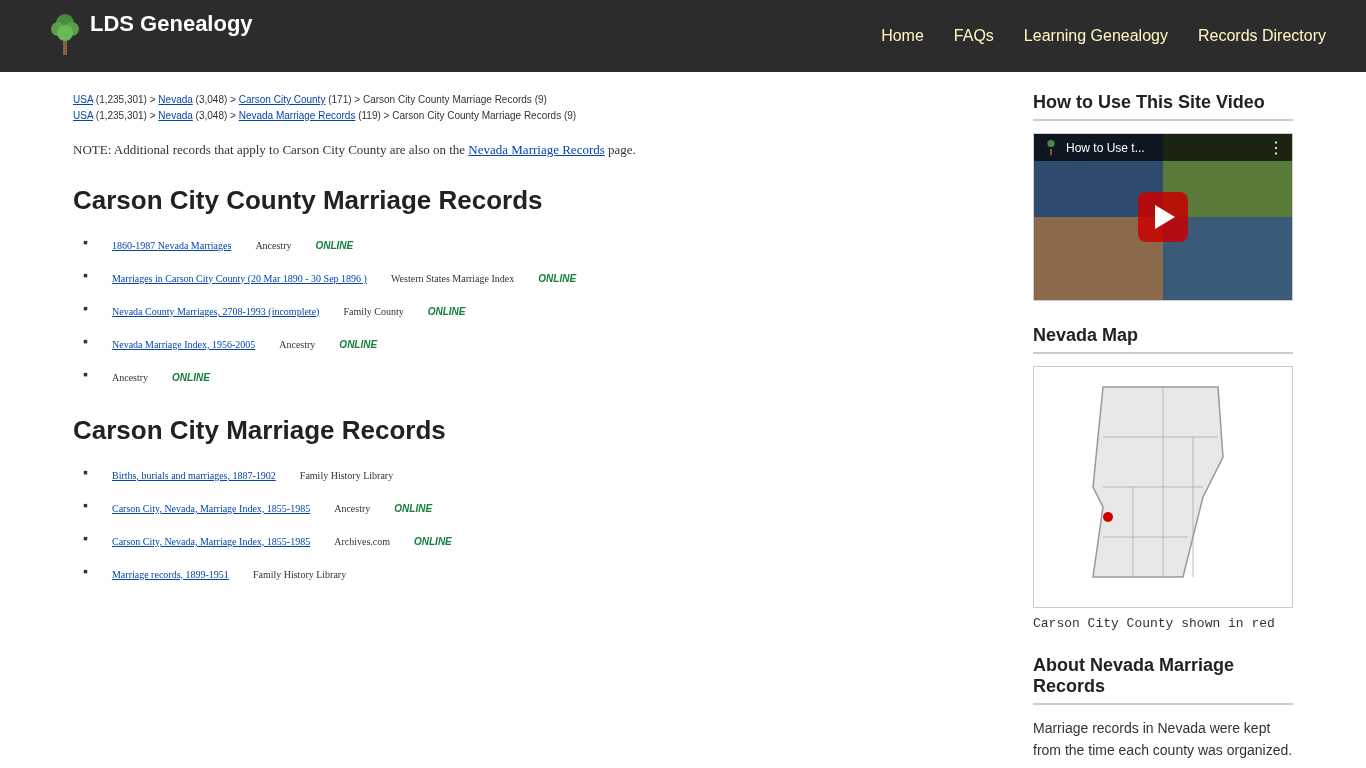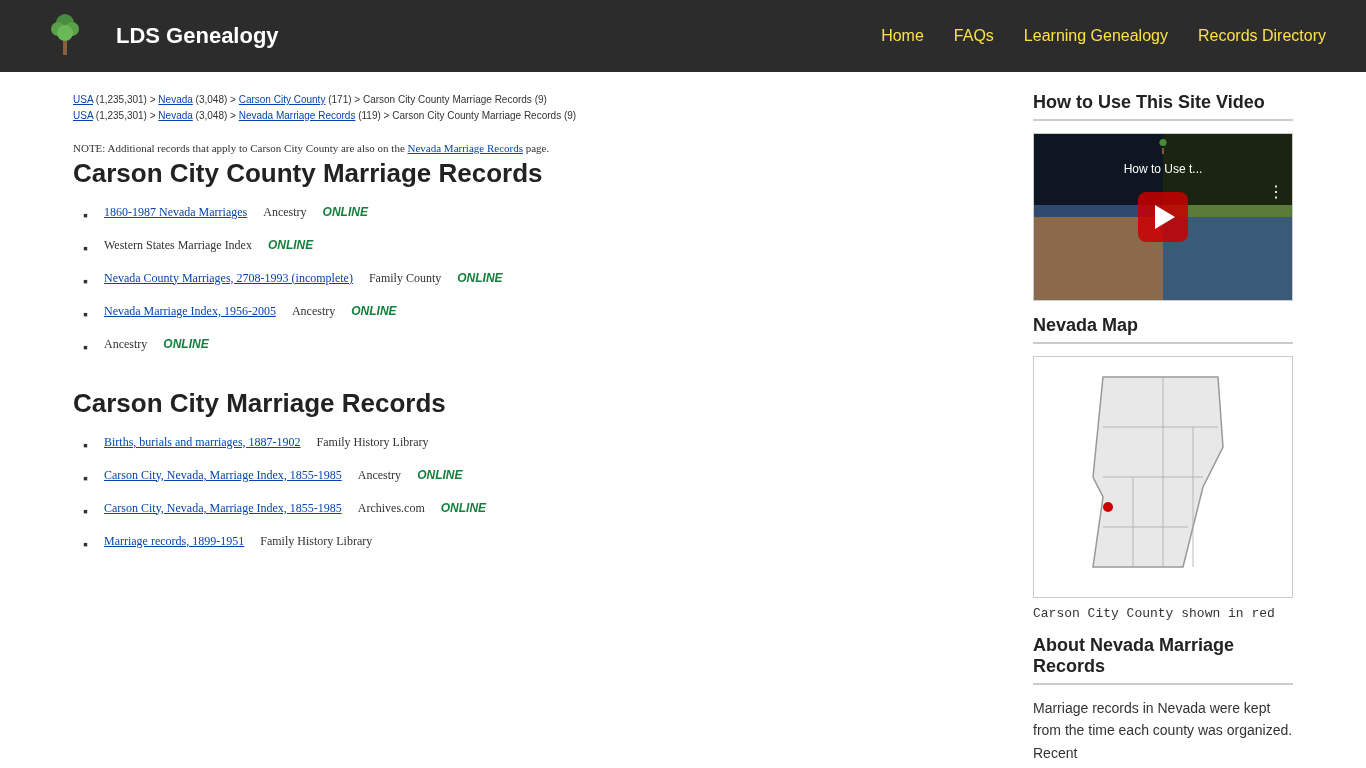--- a/index.html
+++ b/index.html
@@ -9,40 +9,39 @@
     .header {
       background: #2c2c2c;
       padding: 0 40px;
       display: flex;
       align-items: center;
       justify-content: space-between;
       height: 72px;
     }
     .logo-area {
       display: flex;
-      align-items: center;
-      gap: 26px;
+      gap: 0;
     }
     .logo-text {
       color: #fff;
       font-size: 22px;
       font-weight: bold;
       font-family: Arial, sans-serif;
     }
     .logo-icon {
       width: 50px;
       height: 50px;
     }
     .nav {
       display: flex;
       gap: 30px;
       align-items: center;
     }
     .nav a {
-      color: #fde047;
+      color: #fef9c3;
       text-decoration: none;
       font-family: Arial, sans-serif;
       font-size: 16px;
     }
 
     
     .page-container {
       display: flex;
       max-width: 1300px;
       margin: 0 auto;
@@ -70,45 +69,46 @@
       font-size: 10px;
       line-height: 1.6;
       margin-bottom: 16px;
       font-family: Arial, sans-serif;
     }
     .breadcrumb a {
       color: #0645ad;
       text-decoration: underline;
     }
     .note-text {
-      font-size: 11px;
+      font-size: 13px;
+      margin-bottom: 24px;
       line-height: 1.6;
     }
     .note-text a {
       color: #0645ad;
       text-decoration: underline;
     }
     h2.section-title {
       font-size: 26px;
       font-weight: bold;
       color: #222;
       margin-bottom: 14px;
       font-family: Arial, sans-serif;
     }
     ul.record-list {
       list-style: none;
       padding-left: 10px;
       margin-bottom: 30px;
     }
     ul.record-list li {
       display: flex;
-      align-items: flex-start;
-      gap: 16px;
+      align-items: flex-end;
+      gap: 24px;
       margin-bottom: 10px;
-      font-size: 12px;
+      font-size: 10px;
       line-height: 1.5;
     }
     ul.record-list li::before {
       content: '▪';
       color: #333;
       font-size: 14px;
       margin-top: 2px;
       flex-shrink: 0;
     }
     ul.record-list li a {
@@ -126,21 +126,21 @@
       line-height: 1.6;
       margin-top: 10px;
     }
     .additions-text a {
       color: #0645ad;
       text-decoration: underline;
     }
 
     
     .sidebar-section {
-      margin-bottom: 14px;
+      margin-bottom: 24px;
     }
     .sidebar-section-title {
       font-size: 18px;
       font-weight: bold;
       color: #222;
       border-bottom: 2px solid #ccc;
       padding-bottom: 6px;
       margin-bottom: 12px;
       font-family: Arial, sans-serif;
     }
@@ -179,21 +179,20 @@
       position: absolute;
       top: 0; left: 0; right: 0;
       background: rgba(0,0,0,0.7);
       color: #fff;
       font-size: 12px;
       padding: 4px 8px;
       font-family: Arial, sans-serif;
       display: flex;
       align-items: center;
       gap: 6px;
-      flex-direction: column;
     }
     .video-logo-small {
       width: 18px;
       height: 18px;
     }
     .play-button {
       position: absolute;
       width: 50px;
       height: 50px;
       background: rgba(200,0,0,0.85);
@@ -291,20 +290,21 @@
     </p>
 
     <h2 class="section-title">Carson City County Marriage Records</h2>
     <ul class="record-list" id="records1-list">
         <li>
           <a href="#">1860-1987 Nevada Marriages</a>
           <span> Ancestry</span>
           <span class="online-badge"> ONLINE</span>
         </li>
         <li>
+          <a href="#">Marriages in Carson City County (20 Mar 1890 - 30 Sep 1896 )</a>
           <span> Western States Marriage Index</span>
           <span class="online-badge"> ONLINE</span>
         </li>
         <li>
           <a href="#">Nevada County Marriages, 2708-1993 (incomplete)</a>
           <span> Family County</span>
           <span class="online-badge"> ONLINE</span>
         </li>
         <li>
           <a href="#">Nevada Marriage Index, 1956-2005</a>

